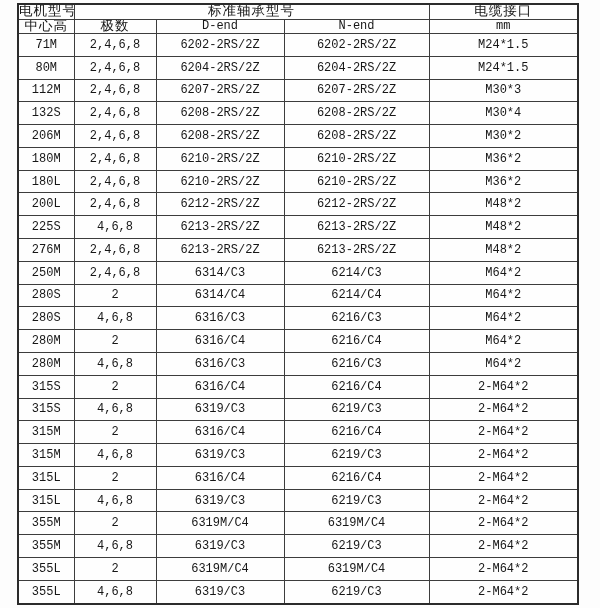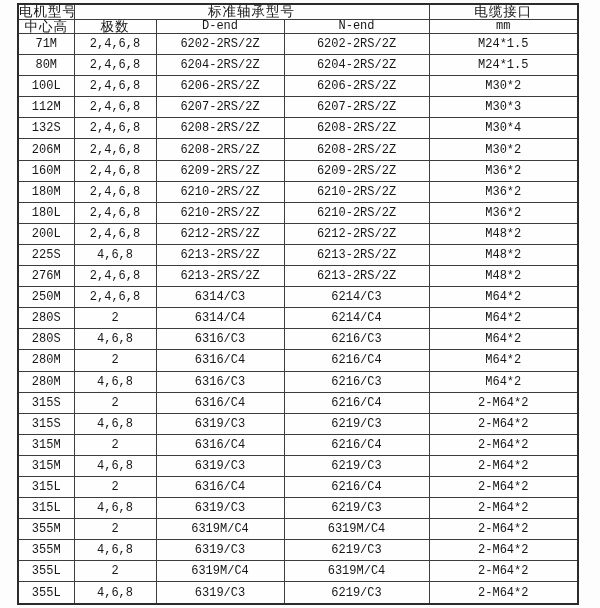--- a/index.html
+++ b/index.html
@@ -40,21 +40,21 @@
     margin: 0;
     font-weight: normal;
     font-size: 12px;
     line-height: 1;
     white-space: nowrap;
     overflow: hidden;
     color: #161616;
   }
   table.spec th.zh {
     font-size: 13.5px;
-    font-family: Liberation Sans, sans-serif;
+    font-family: Liberation Mono, monospace;
     letter-spacing: 1px;
   }
   table.spec th.lat {
     font-size: 12px;
   }
 </style>
 </head>
 <body>
 
 <div class="page">
@@ -89,53 +89,39 @@
           <td>M24*1.5</td>
         </tr>
         <tr>
           <td>80M</td>
           <td>2,4,6,8</td>
           <td>6204-2RS/2Z</td>
           <td>6204-2RS/2Z</td>
           <td>M24*1.5</td>
         </tr>
         <tr>
-          <td>100L</td>
-          <td>2,4,6,8</td>
-          <td>6206-2RS/2Z</td>
-          <td>6206-2RS/2Z</td>
-          <td>M30*2</td>
-        </tr>
-        <tr>
           <td>112M</td>
           <td>2,4,6,8</td>
           <td>6207-2RS/2Z</td>
           <td>6207-2RS/2Z</td>
           <td>M30*3</td>
         </tr>
         <tr>
           <td>132S</td>
           <td>2,4,6,8</td>
           <td>6208-2RS/2Z</td>
           <td>6208-2RS/2Z</td>
           <td>M30*4</td>
         </tr>
         <tr>
           <td>206M</td>
           <td>2,4,6,8</td>
           <td>6208-2RS/2Z</td>
           <td>6208-2RS/2Z</td>
           <td>M30*2</td>
-        </tr>
-        <tr>
-          <td>160M</td>
-          <td>2,4,6,8</td>
-          <td>6209-2RS/2Z</td>
-          <td>6209-2RS/2Z</td>
-          <td>M36*2</td>
         </tr>
         <tr>
           <td>180M</td>
           <td>2,4,6,8</td>
           <td>6210-2RS/2Z</td>
           <td>6210-2RS/2Z</td>
           <td>M36*2</td>
         </tr>
         <tr>
           <td>180L</td>

